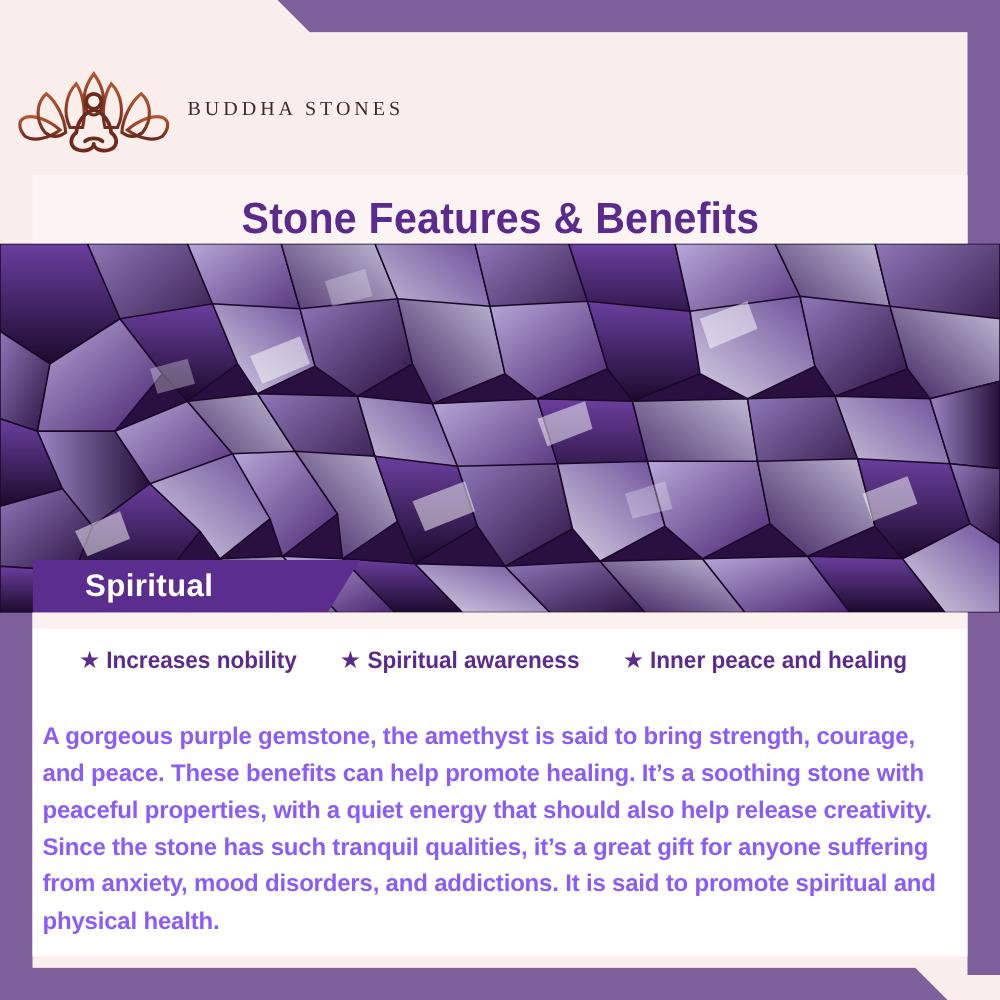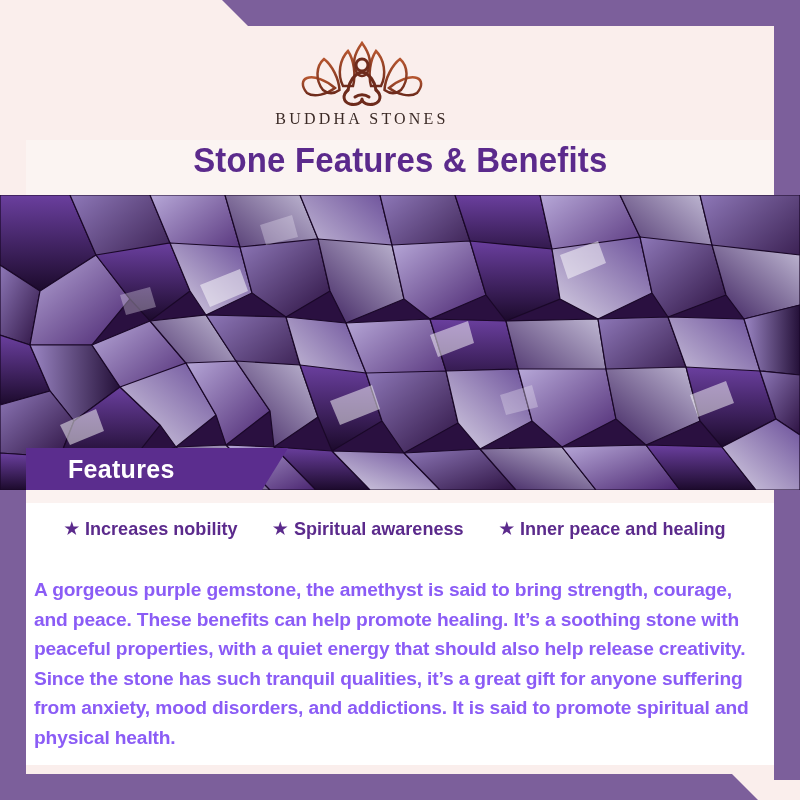--- a/index.html
+++ b/index.html
@@ -55,21 +55,21 @@
     background: #faeeec;
   }
 
   
   .logo-block {
     position: absolute;
     left: 0; top: 26px;
     width: 724px;
     height: 114px;
     display: flex;
-    flex-direction: column;
+    flex-direction: row;
     align-items: center;
     justify-content: flex-start;
     padding-top: 8px;
     box-sizing: border-box;
   }
   .logo-mark { width: 150px; height: 74px; display: block; }
   .logo-word {
     margin-top: 2px;
     font-family: "Liberation Serif", serif;
     font-size: 16px;
@@ -79,21 +79,21 @@
   }
 
   
   .title-band {
     position: absolute;
     left: 26px; top: 140px;
     width: 748px;
     height: 55px;
     background: #fbf4f2;
     display: flex;
-    align-items: flex-start;
+    align-items: flex-end;
     justify-content: center;
   }
   .title-text {
     font-family: "Liberation Sans Narrow", "Liberation Sans", sans-serif;
     font-size: 35px;
     font-weight: bold;
     color: #5b2a8c;
     letter-spacing: 0.2px;
     transform: scaleX(0.94);
     white-space: nowrap;
@@ -352,21 +352,21 @@
       </g>
       <g opacity="0.35" fill="#e8e3f2">
         <polygon points="120,100 150,92 156,112 126,120"></polygon>
         <polygon points="500,200 532,190 538,212 506,220"></polygon>
         <polygon points="260,30 292,20 298,42 266,50"></polygon>
       </g>
     </svg>
   </div>
 
   <div class="stone-label">
-    <span class="stone-label-text">Features</span>
+    <span class="stone-label-text">Spiritual</span>
   </div>
 
   <div class="benefits-strip"></div>
   <div class="content-panel"></div>
 
   <div class="benefits">
     <span class="benefit">
       <span class="star-icon">★</span>
       <span class="benefit-text">Increases nobility</span>
     </span>

